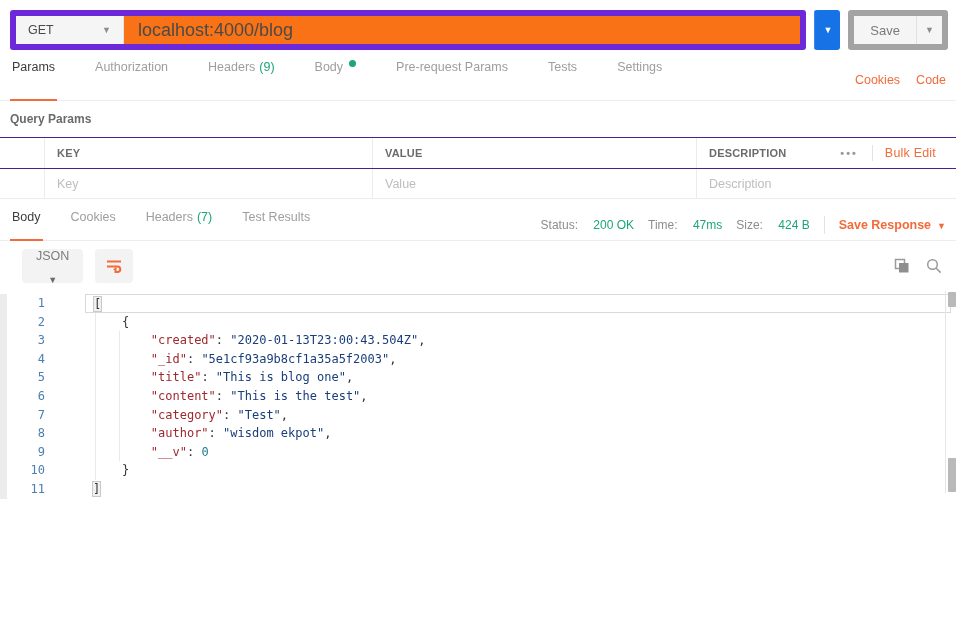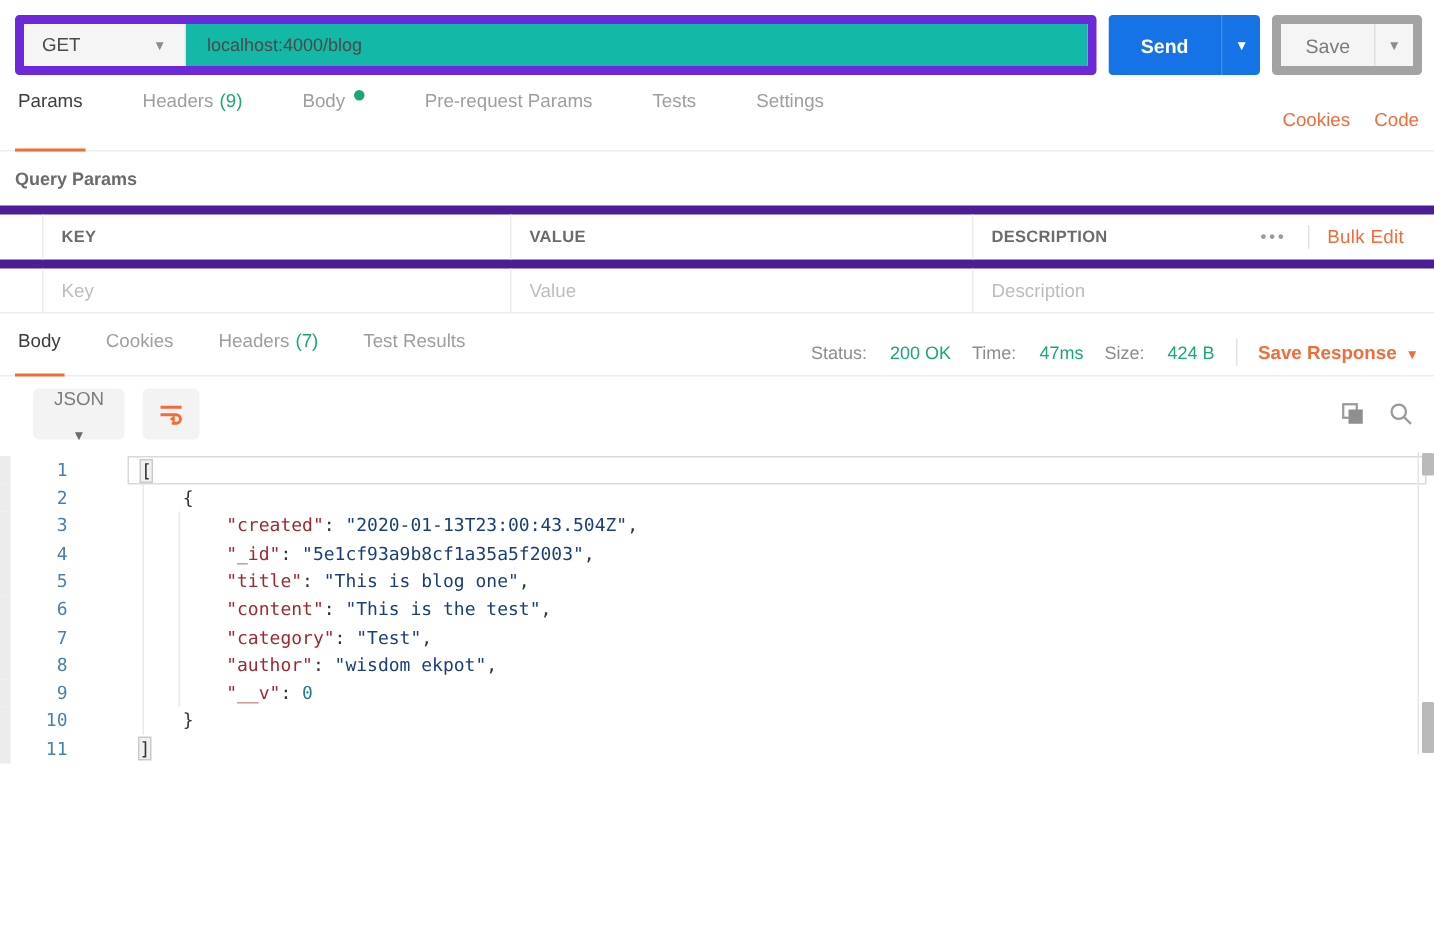--- a/index.html
+++ b/index.html
@@ -6,21 +6,21 @@
   html,body { background:#fff; }
   body { font-family:"Liberation Sans", sans-serif; color:#3d3d3d; }
   .app { position:relative; width:956px; height:628px; background:#fff; overflow:hidden; }
 
   
   .topbar { height:60px; display:flex; align-items:center; padding:0 8px 0 10px; }
   .url-group { display:flex; height:40px; flex:1; border:6px solid #6d28d9; border-radius:3px; background:#f5f5f5; overflow:hidden; }
   .method-select { width:108px; display:flex; align-items:center; justify-content:space-between; padding:0 12px; border-right:1px solid #e3e3e3; cursor:pointer; }
   .method-select .method { font-size:12.5px; color:#4a4a4a; }
   .caret { font-size:9px; color:#8c8c8c; }
-  .url-input { flex:1; display:flex; align-items:center; padding:0 14px; font-size:12px; color:#4a4a4a; background:#14b8a6; }
+  .url-input { flex:1; display:flex; align-items:center; padding:0 14px; font-size:18px; color:#4a4a4a; background:#f97316; }
   .send-group { display:flex; height:40px; margin-left:8px; border-radius:3px; overflow:hidden; }
   .send-main { background:#1673e6; color:#fff; font-size:13px; font-weight:bold; padding:0 22px; display:flex; align-items:center; cursor:pointer; }
   .send-caret { background:#1673e6; border-left:1px solid #3c8aeb; width:26px; display:flex; align-items:center; justify-content:center; cursor:pointer; }
   .send-caret .caret { color:#fff; }
   .save-group { display:flex; height:40px; margin-left:8px; border:6px solid #a3a3a3; border-radius:3px; overflow:hidden; background:#f5f5f5; }
   .save-main { padding:0 16px; display:flex; align-items:center; font-size:13px; color:#7a7a7a; cursor:pointer; }
   .save-caret { border-left:1px solid #e0e0e0; width:26px; display:flex; align-items:center; justify-content:center; cursor:pointer; }
 
   
   .req-tabs { height:41px; display:flex; align-items:stretch; border-bottom:1px solid #ededed; padding:0 10px; }
@@ -28,21 +28,21 @@
   .tab.active { color:#3d3d3d; }
   .tab.active::after { content:""; position:absolute; left:0; right:0; bottom:-1px; height:2px; background:#f26b3a; }
   .tab .count { color:#1ba57b; margin-left:4px; }
   .tab .dot { width:7px; height:7px; border-radius:50%; background:#1ba57b; margin-left:6px; }
   .req-links { margin-left:auto; display:flex; align-items:center; gap:16px; }
   .link-orange { color:#f26b3a; font-size:12.5px; cursor:pointer; }
 
   
   .qp-title { height:36px; display:flex; align-items:center; padding:0 10px; font-size:12px; font-weight:bold; color:#6b6b6b; }
   .qp-table { width:100%; }
-  .qp-row { display:flex; border-top:6px solid #4c1d95; }
+  .qp-row { display:flex; border-top:1px solid #4c1d95;gap:16px; }
   .qp-row:last-child { border-bottom:1px solid #ececec; }
   .qp-cell { border-left:1px solid #ececec; }
   .qp-cell.handle { width:28px; border-left:none; }
   .qp-cell.key { width:312px; }
   .qp-cell.value { width:308px; }
   .qp-cell.desc { flex:1; display:flex; align-items:center; }
   .qp-head .qp-cell { height:30px; display:flex; align-items:center; padding:0 12px; font-size:11px; font-weight:bold; color:#6b6b6b; letter-spacing:.2px; }
   .qp-body .qp-cell { height:29px; display:flex; align-items:center; padding:0 4px; }
   .qp-input { border:none; outline:none; background:transparent; width:100%; font-size:12.5px; color:#4a4a4a; padding:0 8px; font-family:"Liberation Sans", sans-serif; }
   .qp-input::placeholder { color:#bdbdbd; }
@@ -103,40 +103,40 @@
     <div class="url-group">
       <div class="method-select">
         <span class="method">GET</span>
         <span class="caret">▼</span>
       </div>
       <div class="url-input">
         <span>localhost:4000/blog</span>
       </div>
     </div>
     <div class="send-group">
-      <div class="send-main">
-        <span>Send</span>
-      </div>
       <div class="send-caret">
         <span class="caret">▼</span>
       </div>
     </div>
     <div class="save-group">
       <div class="save-main">
         <span>Save</span>
       </div>
       <div class="save-caret">
         <span class="caret">▼</span>
       </div>
     </div>
   </div>
 
   <div class="req-tabs">
     <div class="tab active">
       <span>Params</span>
+    </div>
+    <div class="tab">
+      <span>Authorization</span>
     </div>
     <div class="tab">
       <span>Headers</span>
       <span class="count">(9)</span>
     </div>
     <div class="tab">
       <span>Body</span>
       <span class="dot"></span>
     </div>
     <div class="tab">

